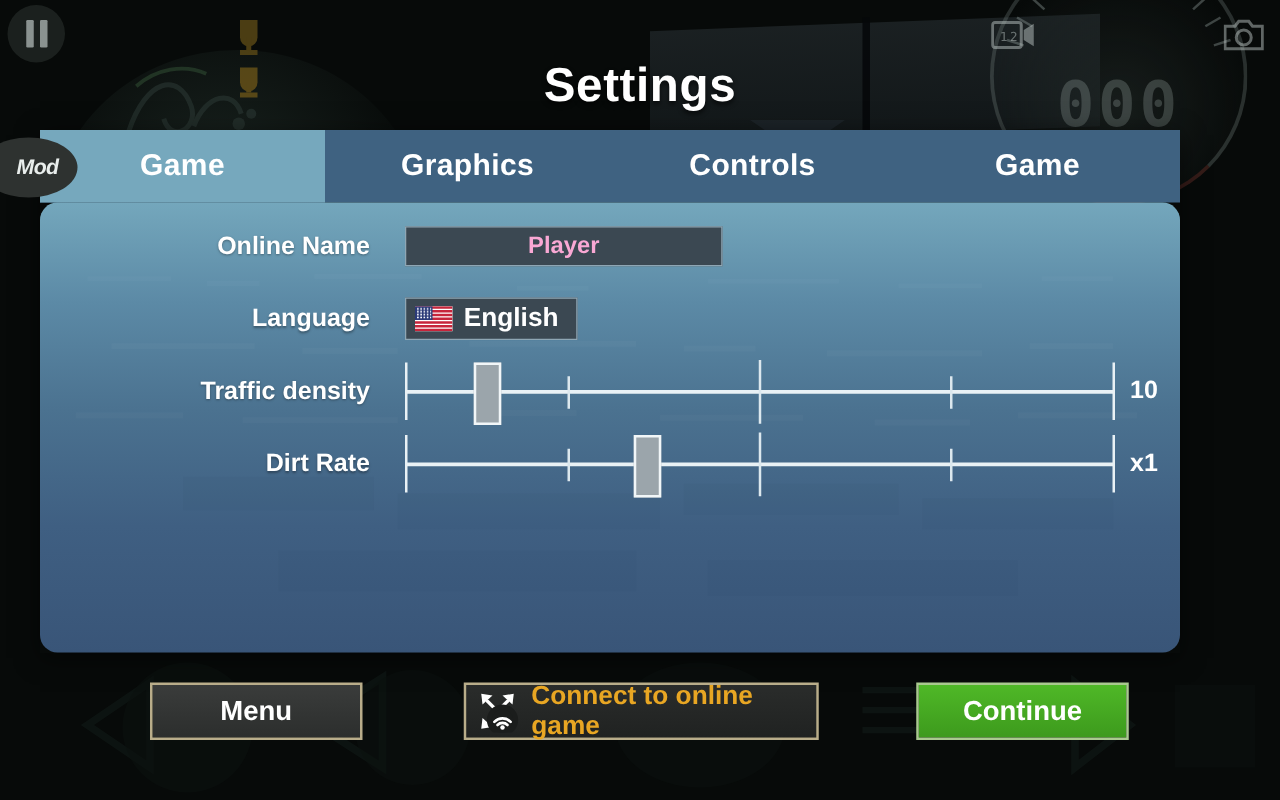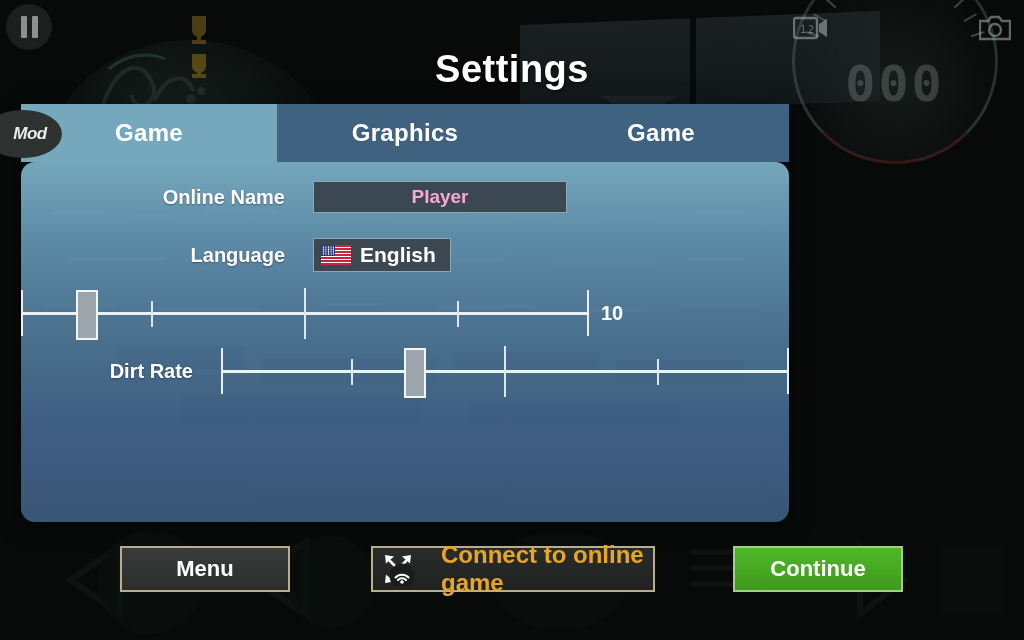--- a/index.html
+++ b/index.html
@@ -172,23 +172,23 @@
     font-weight: bold;
     color: #ffffff;
     letter-spacing: .5px;
     text-shadow: 0 2px 4px rgba(0,0,0,.65);
     z-index: 5;
   }
 
   
   .panel {
     position: absolute;
-    left: 21px;
+    left: 32px;
     top: 104px;
-    width: 768px;
+    width: 912px;
     height: 418px;
     z-index: 4;
     box-shadow: 0 4px 18px rgba(0,0,0,.5);
   }
   .tabbar {
     display: flex;
     height: 58px;
     background: #3f6281;
   }
   .tab {
@@ -414,23 +414,23 @@
     font-size: 22px;
     color: #ffffff;
   }
   .btn-connect {
     left: 371px;
     top: 24px;
     width: 284px;
     height: 46px;
     background: linear-gradient(180deg, #2a2c2b 0%, #202221 100%);
     border: 2px solid #b9ad8a;
-    gap: 26px;
+    gap: 10px;
     padding-left: 8px;
-    font-size: 24px;
+    font-size: 21px;
     color: #e8a623;
   }
   .btn-continue {
     left: 733px;
     top: 24px;
     width: 170px;
     height: 46px;
     background: linear-gradient(180deg, #4fb827 0%, #3d9a1d 100%);
     border: 2px solid #a9c98f;
     font-size: 22px;
@@ -518,20 +518,23 @@
   <div class="title">Settings</div>
 
   <div class="panel">
 
     <div class="tabbar">
       <div class="tab active">
         <span>Game</span>
       </div>
       <div class="tab">
         <span>Graphics</span>
+      </div>
+      <div class="tab">
+        <span>Controls</span>
       </div>
       <div class="tab">
         <span>Game</span>
       </div>
     </div>
 
     <div class="tab-body">
 
       <svg class="bg-texture" viewBox="0 0 956 360" preserveAspectRatio="none">
         <g fill="#ffffff" opacity=".10">
@@ -587,20 +590,21 @@
                 <div class="stripe" style="top:15.38px"></div>
                 <div class="stripe" style="top:18.46px"></div>
                 <div class="canton"></div>
               </div>
               <div class="lang-name">English</div>
             </div>
           </div>
         </div>
 
         <div class="row">
+          <div class="row-label">Traffic density</div>
           <div class="row-control">
             <div class="slider">
               <div class="sl-end left"></div>
               <div class="sl-end right"></div>
               <div class="sl-track"></div>
               <div class="sl-tick" style="left:22.9%"></div>
               <div class="sl-tick major" style="left:49.8%"></div>
               <div class="sl-tick" style="left:76.8%"></div>
               <div class="sl-thumb" style="left:11.6%"></div>
               <div class="sl-value">10</div>

